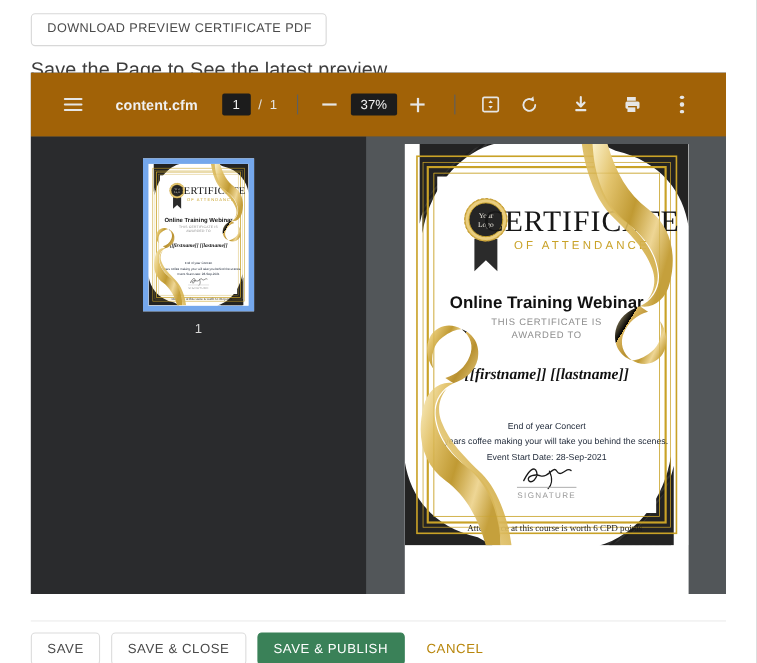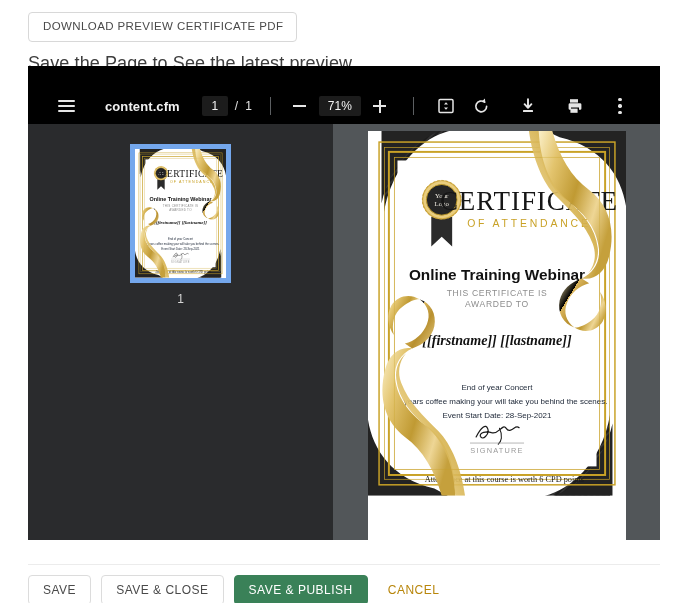--- a/index.html
+++ b/index.html
@@ -45,23 +45,23 @@
     left: 28px;
     top: 66px;
     width: 632px;
     height: 474px;
     background: #525659;
     overflow: hidden;
   }
 
   .toolbar {
     height: 58px;
-    background: #000000;
+    background: #a16207;
     display: flex;
-    align-items: flex-end;
+    align-items: center;
     padding: 0 16px 0 0;
     color: #e8e8e8;
     position: relative;
   }
 
   .tb-left { display: flex; align-items: center; gap: 0; flex: 0 0 auto; }
 
   .icon-btn {
     width: 36px; height: 36px;
     display: flex; align-items: center; justify-content: center;
@@ -264,21 +264,21 @@
         <input class="page-input" value="1" style="">
         <span class="page-sep">/</span>
         <span class="page-total">1</span>
 
         <div class="divider-v"></div>
 
         <div class="zoom-minus">
             <i></i>
           </div>
 
-        <div class="zoom-val">71%</div>
+        <div class="zoom-val">37%</div>
 
         <div class="zoom-plus">
             <i></i>
           </div>
 
         <div class="divider-v"></div>
 
         <div class="icon-btn">
           <svg width="18" height="18" viewBox="0 0 18 18">
             <rect x="2" y="2.5" width="14" height="13" rx="1.2" fill="none" stroke="#e6e6e6" stroke-width="1.5"></rect>

